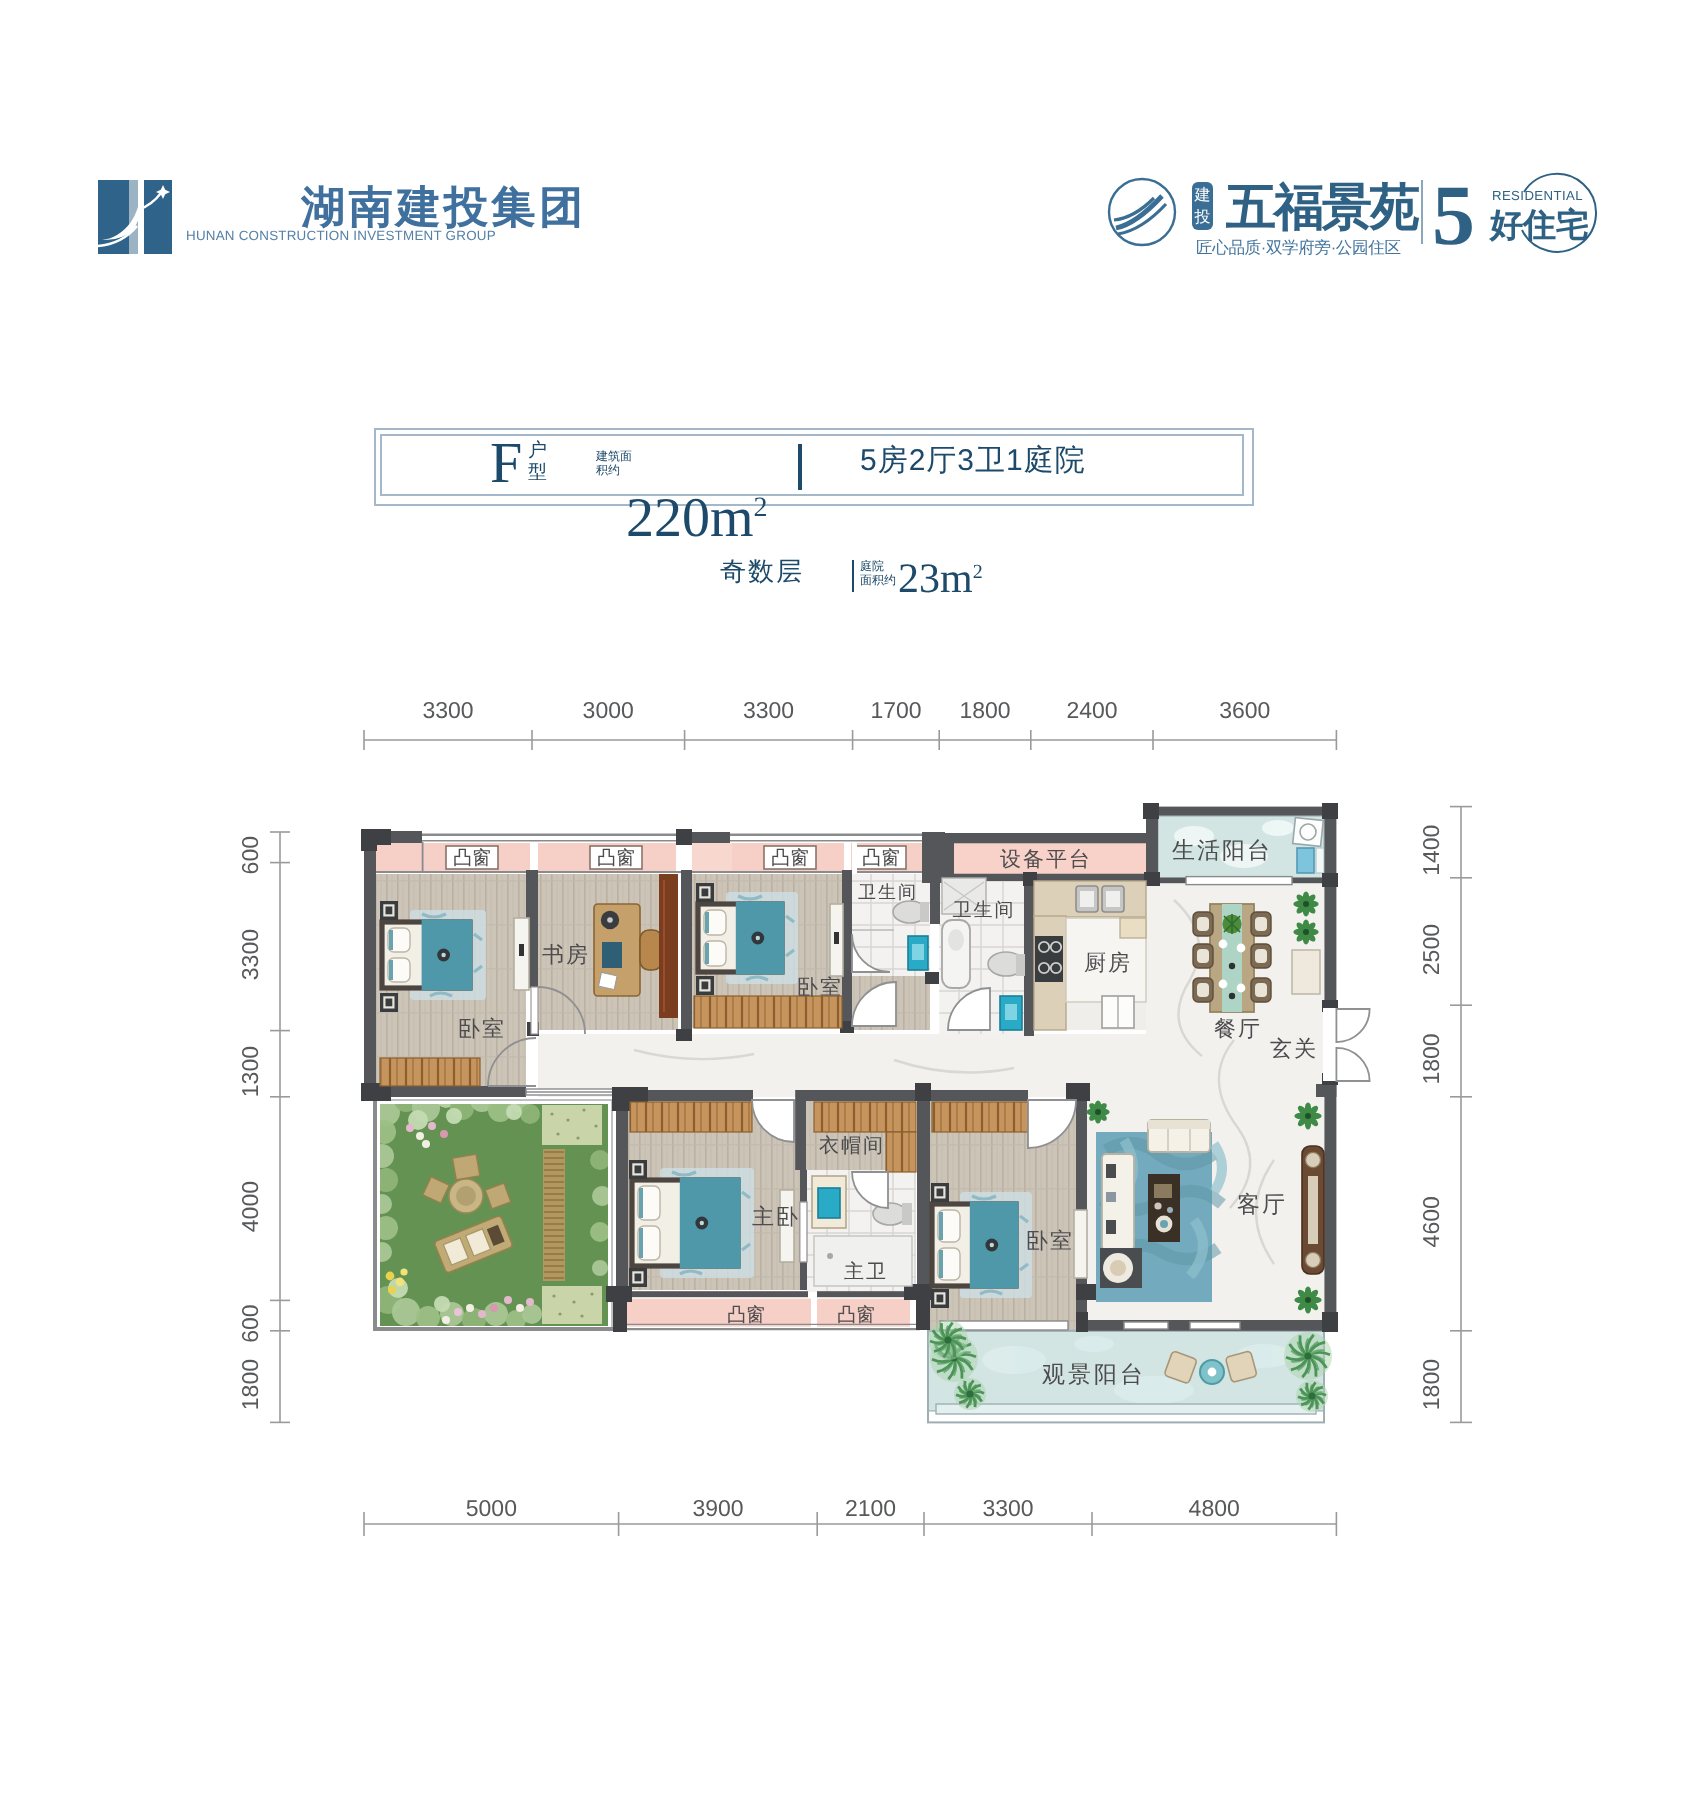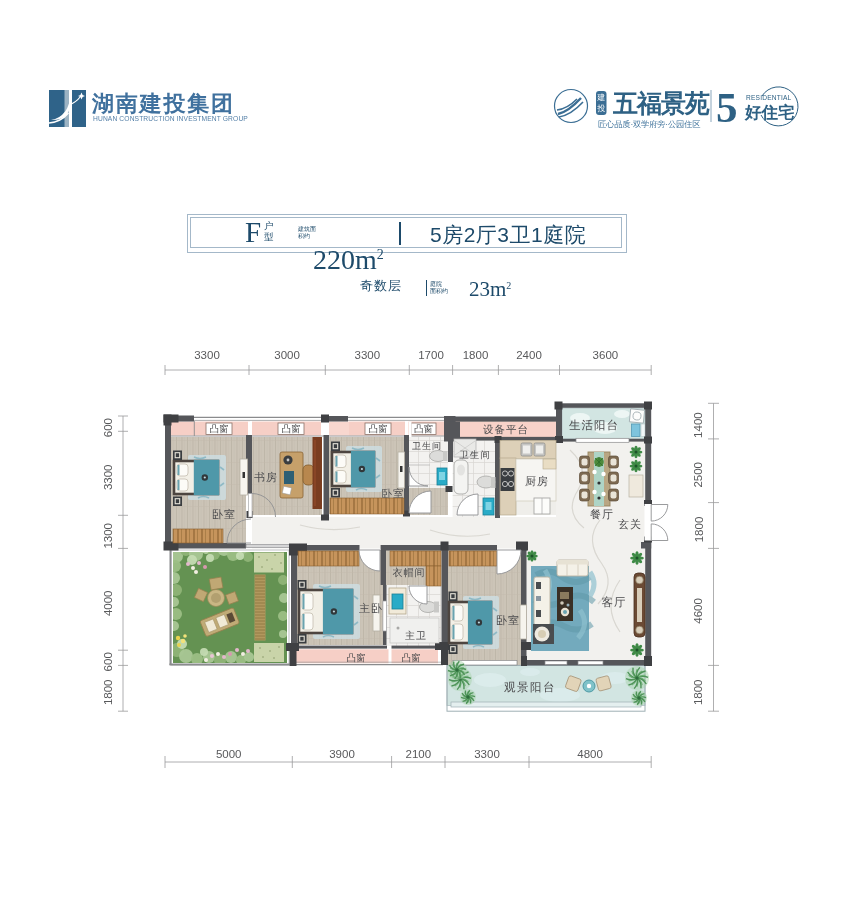--- a/index.html
+++ b/index.html
@@ -15,21 +15,21 @@
 <rect x="0" y="1" width="37" height="37" fill="#2f6389"></rect>
 <rect x="15.5" y="1" width="4.5" height="37" fill="#9cb3c3"></rect>
 <rect x="20" y="1" width="3" height="37" fill="#ffffff"></rect>
 <path d="M2 31 Q 10.5 30 16.5 22 Q 20.5 16 21.5 7 Q 22.5 18 18 25.5 Q 12 31.5 2 31 Z" fill="#fff"></path>
 <path d="M0 34 Q 12 33 19.5 24" stroke="#fff" stroke-width="1.3" fill="none"></path>
 <path d="M20 16 Q 27 13.5 31.5 7.5" stroke="#fff" stroke-width="1.2" fill="none"></path>
 <path d="M32.5 3.5 l1.1 2.4 2.4 1.1 -2.4 1.1 -1.1 2.4 -1.1 -2.4 -2.4 -1.1 2.4 -1.1 z" fill="#fff"></path>
 </svg>
 </div>
 
-<div class="abs" style="left:92px;top:89px;width:260px;height:26px;font-size:22px;font-weight:bold;color:#40719e;letter-spacing:1.8px;">湖南建投集团</div>
+<div class="abs" style="left:92px;top:89px;width:260px;height:26px;font-size:22px;font-weight:bold;color:#40719e;letter-spacing:1.8px;text-align:center;">湖南建投集团</div>
 
 <div class="abs" style="left:93px;top:115px;width:260px;height:10px;font-size:6.7px;color:#5580a8;letter-spacing:0.12px;">HUNAN CONSTRUCTION INVESTMENT GROUP</div>
 
 <div class="abs" style="left:550px;top:84px;width:260px;height:46px;">
 <svg width="260" height="46" viewBox="0 0 260 46">
 
 <circle cx="21" cy="22" r="16.5" fill="none" stroke="#3b6e94" stroke-width="1.2"></circle>
 <g stroke="#3b6e94" fill="none">
 <path d="M 8 30 Q 18 28 31 14" stroke-width="2.4"></path>
 <path d="M 7 26 Q 17 25 27 15" stroke-width="1.6"></path>
@@ -60,28 +60,28 @@
 <div class="abs" style="left:245px;top:216px;font-size:29px;color:#1d4a6a;font-family:'Liberation Serif',serif;">F</div>
 
 <div class="abs" style="left:264px;top:221px;font-size:9.5px;color:#1d4a6a;line-height:10.5px;">户<br>型</div>
 
 <div class="abs" style="left:298px;top:226px;font-size:6px;color:#1d4a6a;line-height:7px;">建筑面<br>积约</div>
 
 <div class="abs" style="left:313px;top:216px;font-size:28px;color:#1d4a6a;font-family:'Liberation Serif',serif;margin-top:28px;">220m<span style="font-size:14px;vertical-align:10px;">2</span></div>
 
 <div class="abs" style="left:399px;top:222px;width:1.5px;height:23px;background:#1d4a6a;"></div>
 
-<div class="abs" style="left:430px;top:221px;font-size:21px;color:#1d4a6a;letter-spacing:0.5px;">5房2厅3卫1庭院</div>
+<div class="abs" style="left:430px;top:221px;font-size:15px;color:#1d4a6a;letter-spacing:0.5px;">5房2厅3卫1庭院</div>
 
 <div class="abs" style="left:360px;top:277px;font-size:13px;color:#1d4a6a;letter-spacing:1px;">奇数层</div>
 <div class="abs" style="left:426px;top:280px;width:1px;height:16px;background:#1d4a6a;"></div>
 <div class="abs" style="left:430px;top:281px;font-size:6px;color:#1d4a6a;line-height:7px;">庭院<br>面积约</div>
-<div class="abs" style="left:449px;top:277px;font-size:21px;color:#1d4a6a;font-family:'Liberation Serif',serif;margin-left:20px;">23m<span style="font-size:10px;vertical-align:7px;">2</span></div>
-
-<div class="abs" style="left:0;top:0;width:754px;height:901px;pointer-events:none;">
+<div class="abs" style="left:449px;top:277px;font-size:21px;color:#1d4a6a;font-family:'Liberation Serif',serif;">23m<span style="font-size:10px;vertical-align:7px;">2</span></div>
+
+<div class="abs" style="left:17px;top:0;width:754px;height:901px;pointer-events:none;">
 <svg id="plan" width="850" height="901" viewBox="0 0 850 901">
 <defs>
 <pattern id="wd" width="5.5" height="22" patternUnits="userSpaceOnUse">
 <rect width="5.5" height="22" fill="#ccc4b7"></rect>
 <line x1="0.4" y1="0" x2="0.4" y2="22" stroke="#bab1a3" stroke-width="0.8"></line>
 <line x1="3" y1="0" x2="3" y2="22" stroke="#c4bcaf" stroke-width="0.5"></line>
 <line x1="0" y1="0.4" x2="5.5" y2="0.4" stroke="#c1b9ac" stroke-width="0.5"></line>
 </pattern>
 <pattern id="slat" width="8" height="14" patternUnits="userSpaceOnUse">
 <rect width="8" height="14" fill="#c6945c"></rect>

